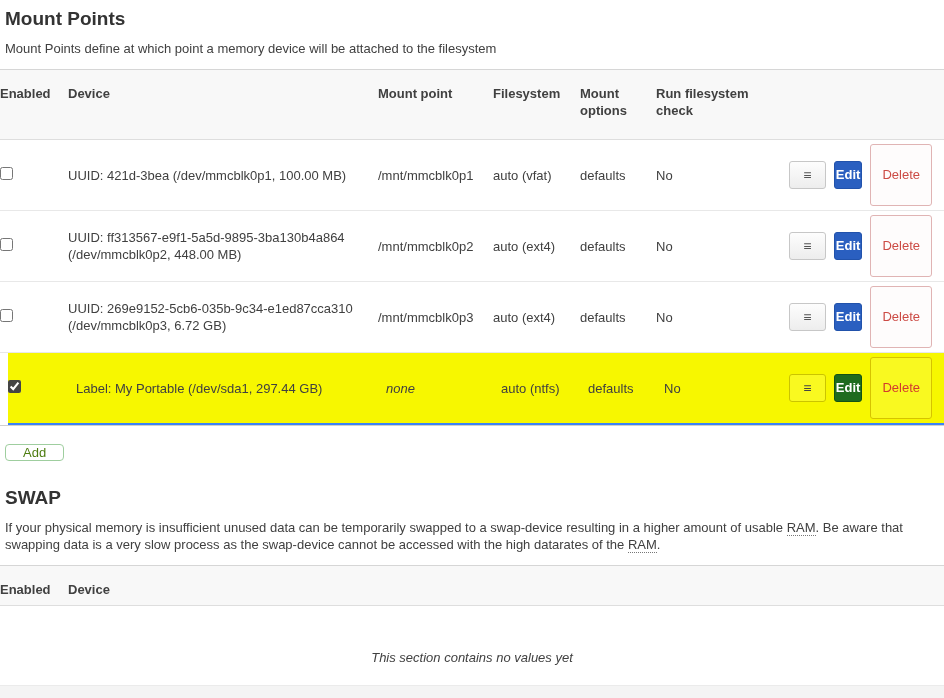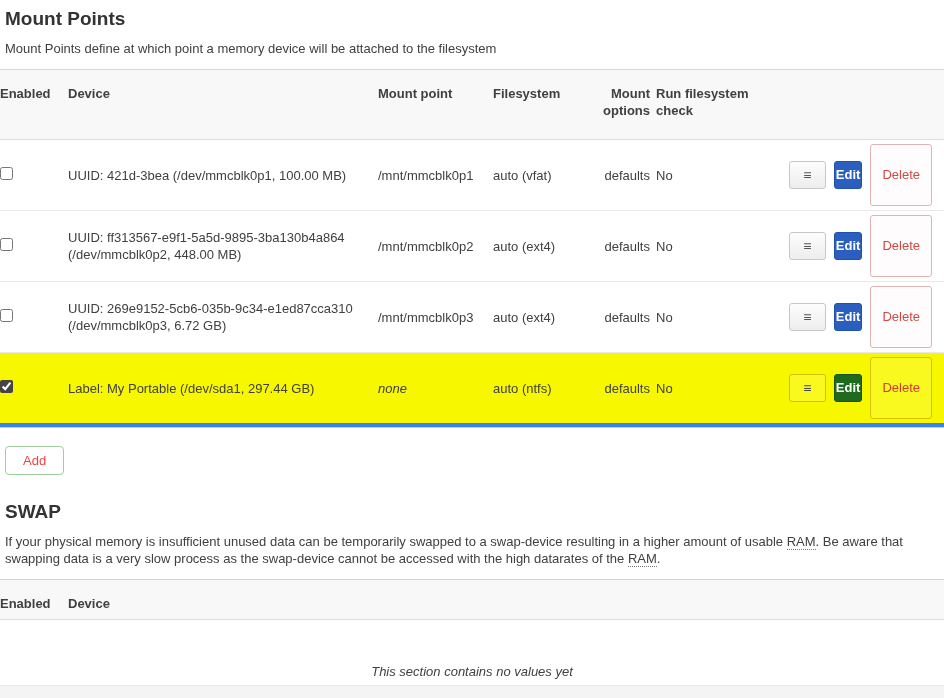--- a/index.html
+++ b/index.html
@@ -38,21 +38,21 @@
     min-height: 70px;
     padding-top: 11px;
   }
   .th { font-weight: bold; color: #404040; line-height: 17px; }
   .td, .th { padding: 4px 6px 4px 0; }
 
   .col-enabled  { width: 68px;  flex: none; }
   .col-device   { width: 310px; flex: none; line-height: 17px; }
   .col-mount    { width: 115px; flex: none; }
   .col-fs       { width: 87px;  flex: none; }
-  .col-opts     { width: 76px;  flex: none; text-align: right; }
+  .col-opts     { width: 76px;  flex: none; }
   .col-check    { width: 100px; flex: none; line-height: 17px; }
   .col-actions  { flex: 1; display: flex; justify-content: flex-end; align-items: center; gap: 8px; padding-right: 12px; }
 
   .italic { font-style: italic; }
 
   input[type="checkbox"] { width: 13px; height: 13px; accent-color: #444; }
 
   .btn {
     font-family: "Liberation Sans", sans-serif;
     font-size: 13px;
@@ -77,32 +77,32 @@
     padding: 5px 1px;
   }
   .btn-delete {
     background: #fefcfc;
     border: 1px solid #e0b4b4;
     color: #cc4b45;
     padding: 22px 11px;
   }
 
   
-  .tr.highlighted { background: #f7f700; min-height: 47px; border-bottom: 4px solid #3b82f6; }
+  .tr.highlighted { background: #f7f700; min-height: 47px; border-bottom: 2px solid #3b82f6; margin-left: 8px; }
   .tr.highlighted .btn-menu   { background: #f9f920; border-color: #cbc400; color: #444; }
   .tr.highlighted .btn-edit   { background: #1e6b1e; border-color: #145214; }
   .tr.highlighted .btn-delete { background: #f9f920; border-color: #d6c300; color: #d23b2e; }
 
   .add-btn {
     margin: 18px 0 0 5px;
     background: #ffffff;
     border: 1px solid #9fce9f;
-    color: #ef4444;
+    color: #4d7c0f;
     border-radius: 4px;
-    padding: 6px 17px;
+    padding: 0 17px;
     font-size: 13px;
     cursor: pointer;
     font-family: "Liberation Sans", sans-serif;
   }
 
   .swap-section { margin-top: 26px; }
   .swap-tbl .thead { min-height: 40px; padding-top: 11px; align-items: flex-start; }
   .swap-empty {
     text-align: center;
     font-style: italic;

